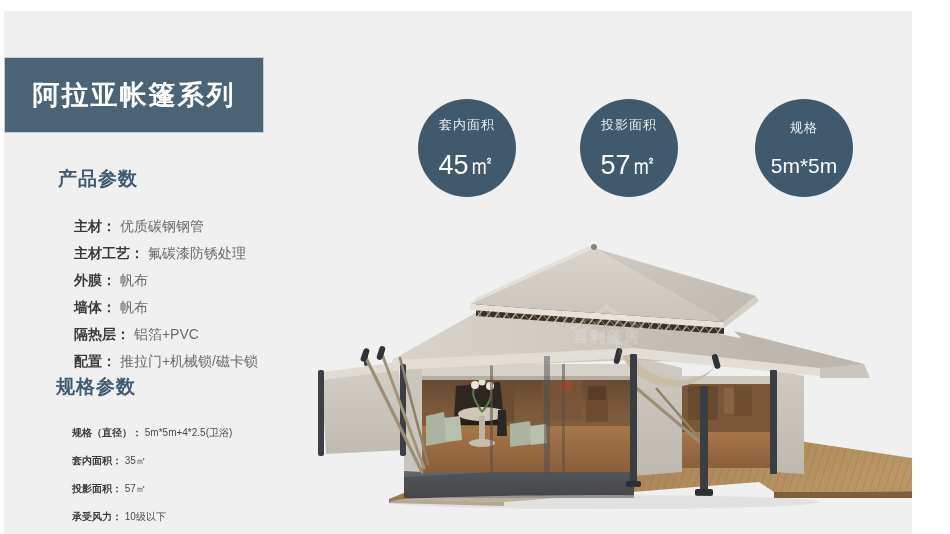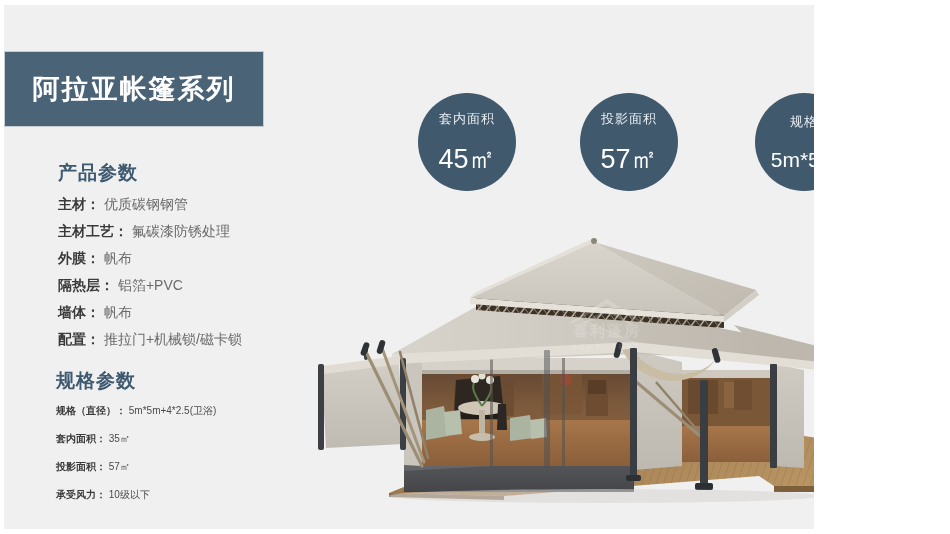--- a/index.html
+++ b/index.html
@@ -11,22 +11,22 @@
   }
   #stage{
     position:relative;
     width:950px;height:534px;
     background:#ffffff;
     overflow:hidden;
   }
   
   #panel{
     position:absolute;
-    left:4px;top:5px;
-    width:810px;height:524px;
+    left:4px;top:11px;
+    width:908px;height:524px;
     background:#f0f0f0;
     overflow:hidden;
   }
 
   
   #title-banner{
     position:absolute;
     left:1px;top:47px;
     width:258px;height:74px;
     background:#4a6377;
@@ -48,21 +48,21 @@
     color:#3f5a70;
     font-size:19px;
     font-weight:bold;
     letter-spacing:1px;
     white-space:nowrap;
     text-align:right;
   }
   #heading-product{left:54px;top:155px;}
   #heading-spec{left:52px;top:363px;}
 
-  .spec-list{position:absolute;margin:0;padding:0;list-style:none;}
+  .spec-list{position:absolute;margin:16px;padding:0;list-style:none;}
   #product-list{left:54px;top:186px;}
   #spec-list{left:52px;top:392px;}
 
   #product-list li{
     height:27px;line-height:27px;
     white-space:nowrap;
     font-size:14px;
   }
   #spec-list li{
     height:28px;line-height:28px;
@@ -151,26 +151,26 @@
       </li>
       <li>
         <span class="k">主材工艺：</span>
         <span class="v">氟碳漆防锈处理</span>
       </li>
       <li>
         <span class="k">外膜：</span>
         <span class="v">帆布</span>
       </li>
       <li>
+        <span class="k">墙体：</span>
+        <span class="v">帆布</span>
+      </li>
+      <li>
         <span class="k">隔热层：</span>
         <span class="v">铝箔+PVC</span>
-      </li>
-      <li>
-        <span class="k">墙体：</span>
-        <span class="v">帆布</span>
       </li>
       <li>
         <span class="k">配置：</span>
         <span class="v">推拉门+机械锁/磁卡锁</span>
       </li>
     </ul>
 
     <div class="section-heading" id="heading-spec">规格参数</div>
 
     <ul class="spec-list" id="spec-list">

